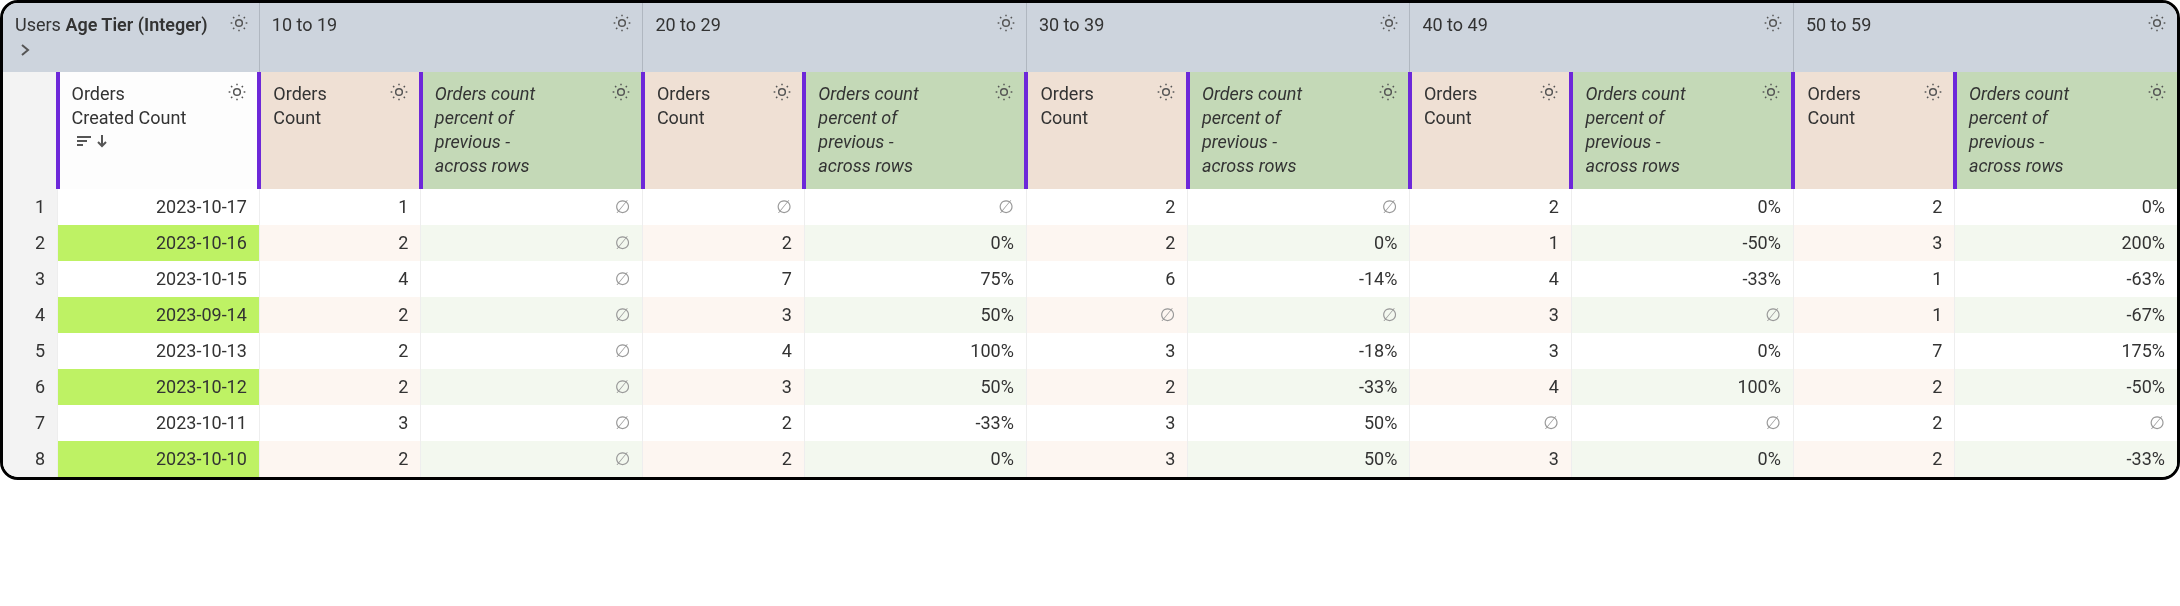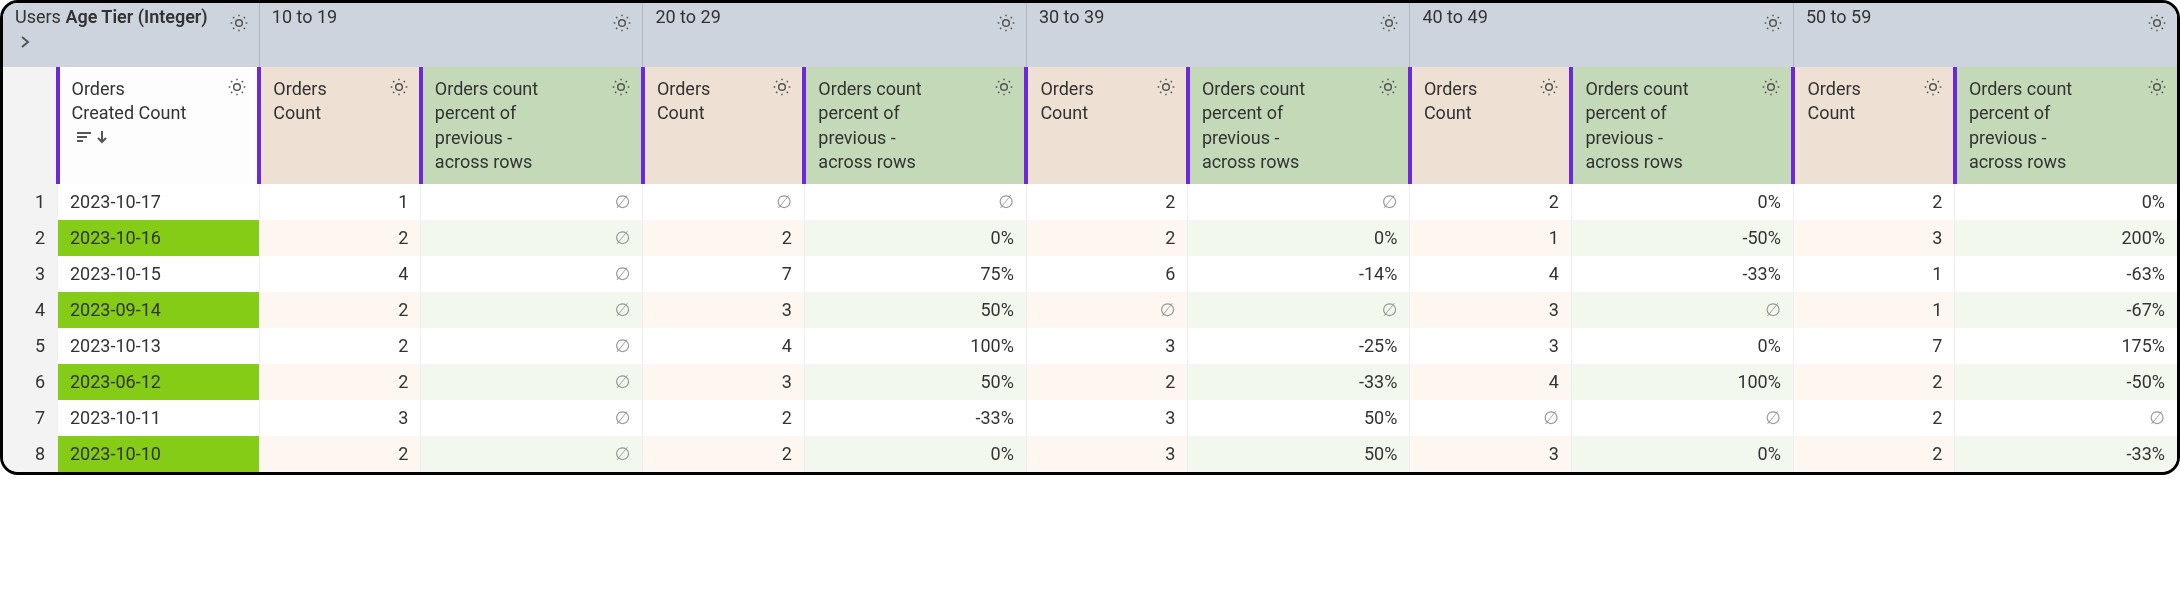--- a/index.html
+++ b/index.html
@@ -28,21 +28,21 @@
     padding: 0;
     vertical-align: top;
   }
   .top-header-row td {
     background: #cdd4dd;
     border-right: 1px solid #b0b7c0;
   }
   .top-header-row td:last-child { border-right: none; }
   .top-header-cell {
     position: relative;
-    padding: 2px 44px 10px 12px;
+    padding: 10px 44px 10px 12px;
     min-height: 64px;
     line-height: 1.35;
     font-weight: 400;
     color: #333;
   }
   .top-header-cell .bold { font-weight: 600; }
   .gear {
     position: absolute;
     top: 8px;
     right: 8px;
@@ -75,42 +75,43 @@
     border-right: 1px solid #ddd;
   }
   .sub-date-col {
     background: #fdfdfd;
   }
   .sub-count-col {
     background: #efe0d4;
   }
   .sub-pct-col {
     background: #c4d9b7;
+    font-style: italic;
   }
   .data-row td {
     border-right: 1px solid #eee;
     height: 36px;
   }
   .data-row td:last-child { border-right: none; }
   .data-row.even .rn-col { background: #f3f3f3; }
   .data-row.odd  .rn-col { background: #f3f3f3; }
   .data-row.even .date-col  { background: #ffffff; }
-  .data-row.odd  .date-col  { background: #84cc16; margin-top: 18px; }
+  .data-row.odd  .date-col  { background: #bef264; margin-top: 18px; }
   .data-row.even .count-col { background: #ffffff; }
   .data-row.odd  .count-col { background: #fdf6f1; }
   .data-row.even .pct-col   { background: #ffffff; }
   .data-row.odd  .pct-col   { background: #f3f8ef; }
   .cell {
     padding: 6px 12px;
     white-space: nowrap;
     overflow: hidden;
     line-height: 24px;
   }
   .num { text-align: right; }
-  .left { text-align: left; }
+  .left { text-align: right; }
   .muted { color: #999; }
   .sort-icons {
     display: inline-flex;
     gap: 4px;
     align-items: center;
     margin-left: 4px;
     color: #555;
   }
   .bars-svg { vertical-align: -2px; }
   svg { display: block; }
@@ -523,41 +524,41 @@
           <td class="count-col">
             <div class="cell num">4</div>
           </td>
           <td class="pct-col">
             <div class="cell num">100%</div>
           </td>
           <td class="count-col">
             <div class="cell num">3</div>
           </td>
           <td class="pct-col">
-            <div class="cell num">-25%</div>
+            <div class="cell num">-18%</div>
           </td>
           <td class="count-col">
             <div class="cell num">3</div>
           </td>
           <td class="pct-col">
             <div class="cell num">0%</div>
           </td>
           <td class="count-col">
             <div class="cell num">7</div>
           </td>
           <td class="pct-col">
             <div class="cell num">175%</div>
           </td>
         </tr>
         <tr class="data-row odd">
           <td class="rn-col">
             <div class="cell num">6</div>
           </td>
           <td class="date-col">
-            <div class="cell left">2023-06-12</div>
+            <div class="cell left">2023-10-12</div>
           </td>
           <td class="count-col">
             <div class="cell num">2</div>
           </td>
           <td class="pct-col">
             <div class="cell num muted">∅</div>
           </td>
           <td class="count-col">
             <div class="cell num">3</div>
           </td>

